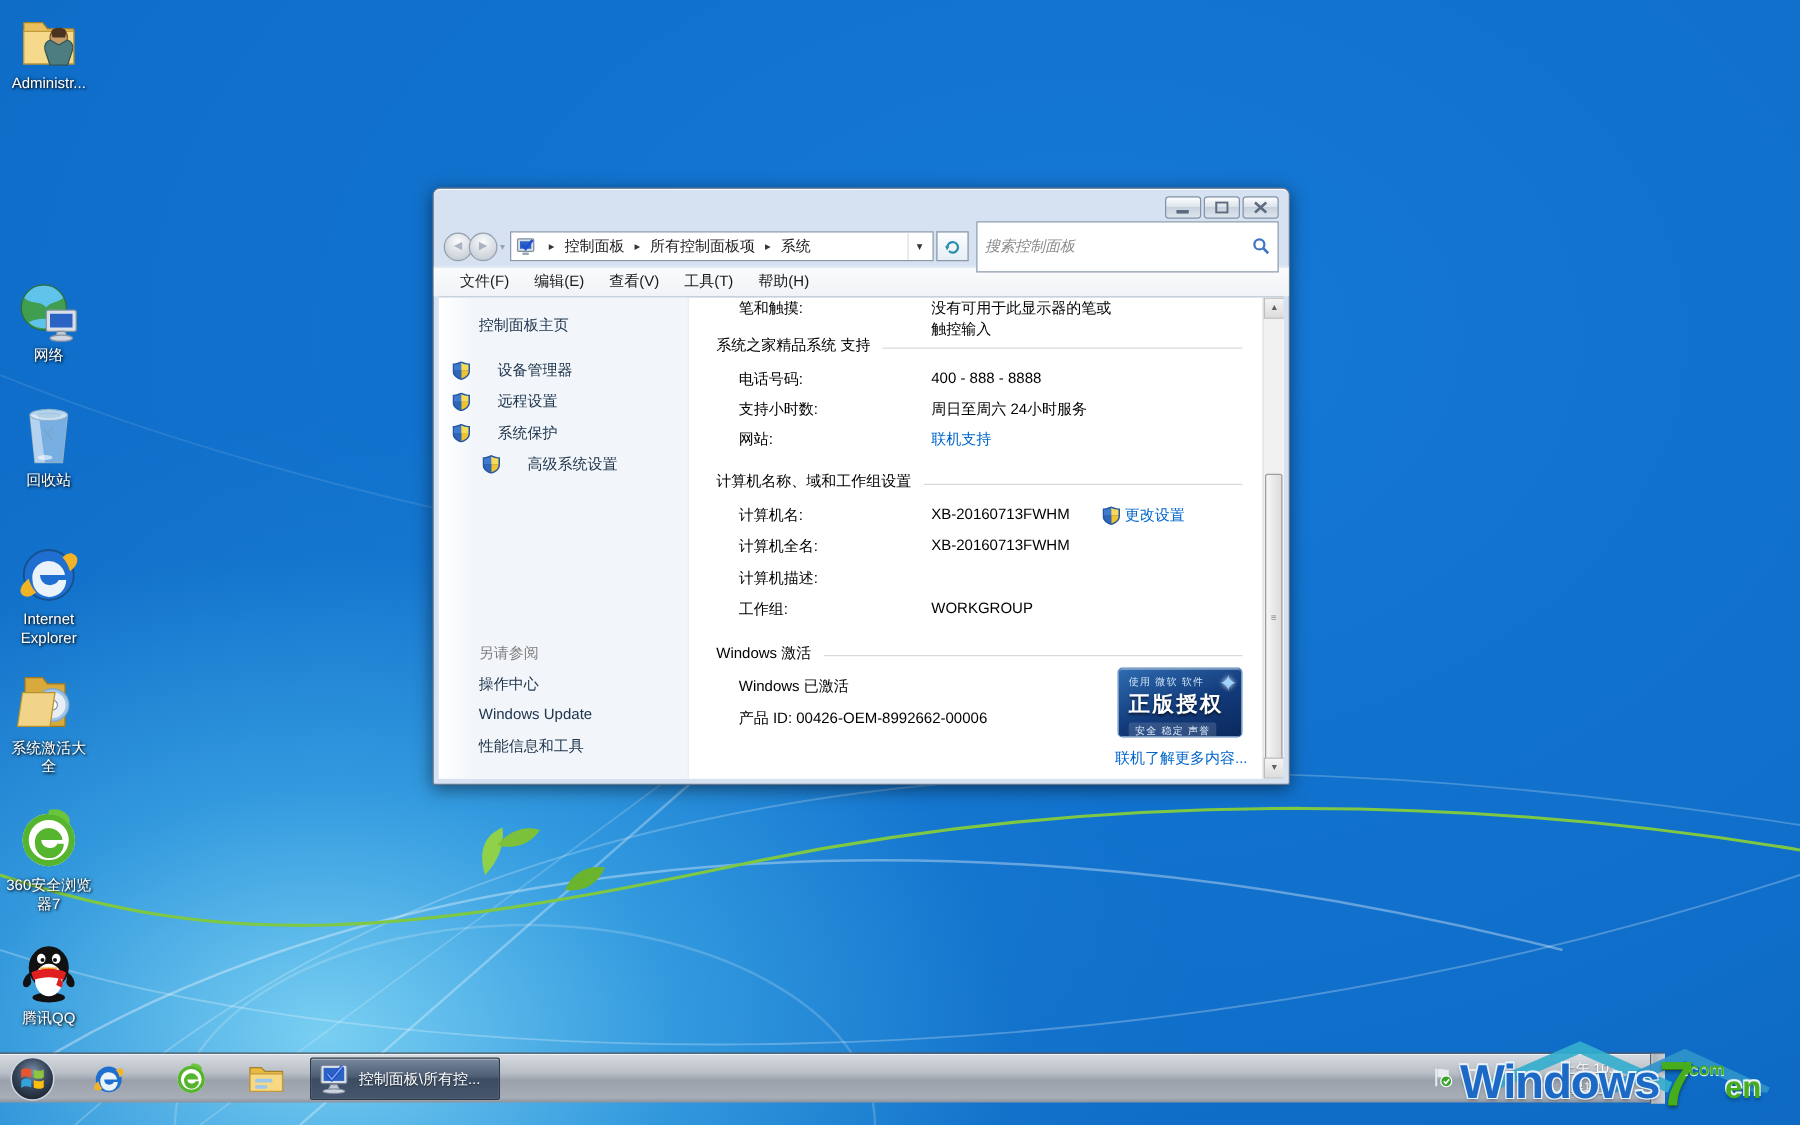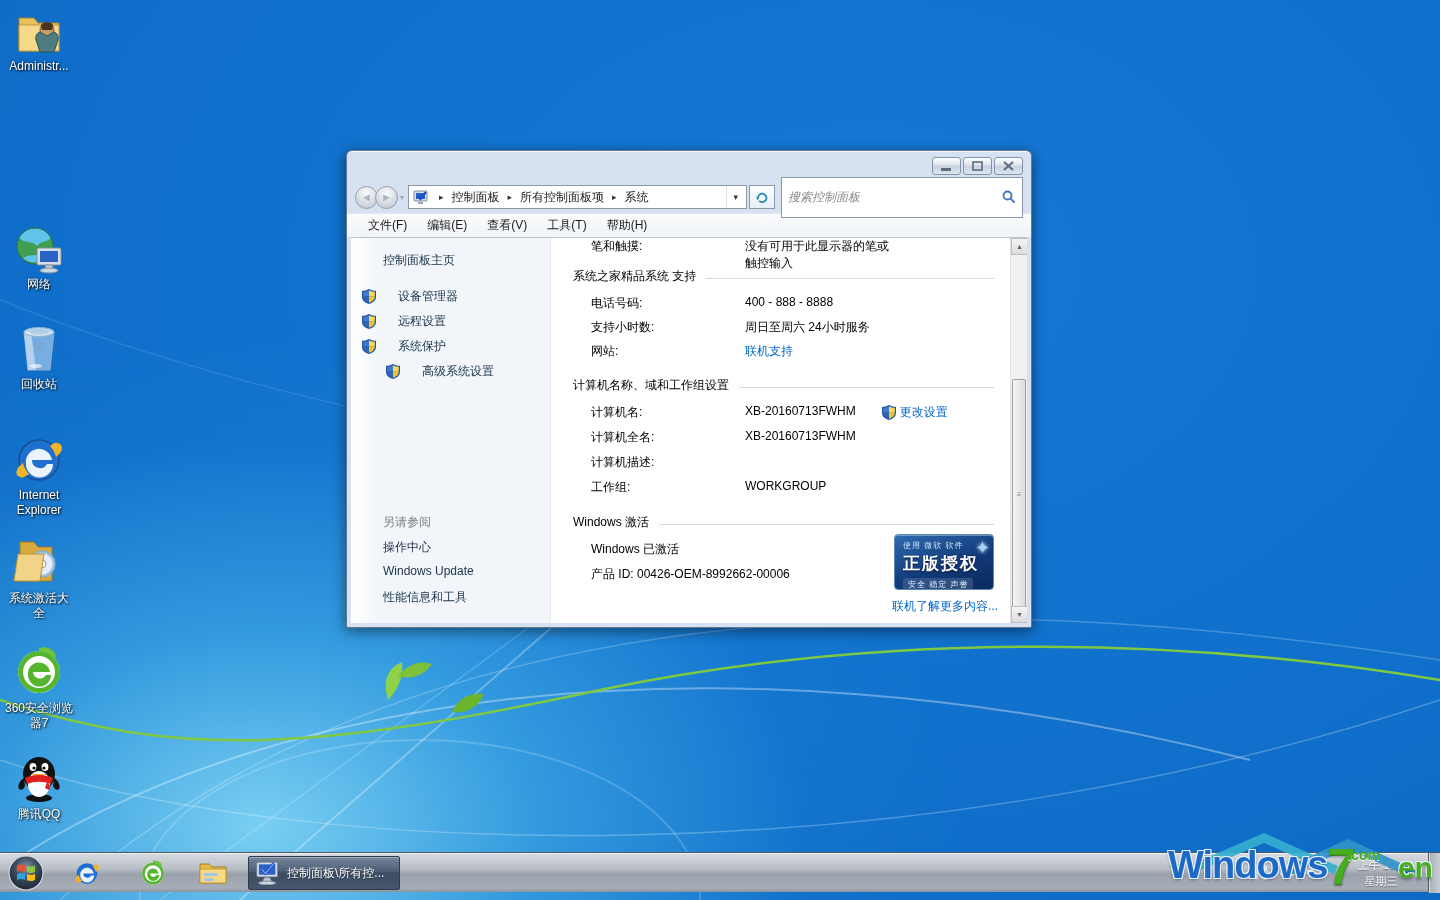--- a/index.html
+++ b/index.html
@@ -83,21 +83,21 @@
   #morelink { position:absolute; right:12px; top:360px; }
 
   #vscroll { width:17px; flex:none; background:#f0f0f0; position:relative; border-left:1px solid #e2e2e2; }
   .sarrow { position:absolute; left:0; width:17px; height:17px; display:flex; align-items:center; justify-content:center;
     color:#606060; font-size:7px; background:linear-gradient(#f4f4f4,#dcdcdc); border:1px solid #bdbdbd; }
   #sthumb { position:absolute; left:1px; width:14px; top:141px; height:230px; border:1px solid #9d9d9d; border-radius:2px;
     background:linear-gradient(90deg,#f6f6f6,#dcdcdc); display:flex; align-items:center; justify-content:center;
     color:#8a8a8a; font-size:8px; letter-spacing:0; line-height:3px; }
 
   
-  #taskbar { position:absolute; left:0; bottom:8px; width:1440px; height:40px;
+  #taskbar { position:absolute; left:0; bottom:18px; width:1332px; height:40px;
     background:linear-gradient(#d8dce2,#b9bec6 40%,#9aa1ab 55%,#a8aeb8 90%,#8d939d);
     border-top:1px solid #4f565f; box-shadow:inset 0 1px 0 rgba(255,255,255,.6); }
   .tbicon { position:absolute; top:5px; width:30px; height:30px; display:flex; align-items:center; justify-content:center; }
   #taskbtn { position:absolute; left:248px; top:3px; width:152px; height:34px;
     background:linear-gradient(#77879c,#4d5d74 45%,#3c4c62 50%,#46566c);
     border:1px solid #2c3a4a; border-radius:2px; box-shadow:inset 0 1px 0 rgba(255,255,255,.35);
     display:flex; align-items:center; gap:6px; padding:0 6px; color:#fff; }
   #taskbtn .txt { white-space:nowrap; overflow:hidden; text-shadow:0 1px 1px rgba(0,0,0,.5); }
   #tray { position:absolute; right:120px; top:11px; display:flex; gap:10px; align-items:center; }
   #clock { position:absolute; right:16px; top:4px; width:86px; text-align:center; color:#fff; font-size:11px;
@@ -107,22 +107,22 @@
     box-shadow:inset 1px 0 0 rgba(255,255,255,.5); }
 
   
   #watermark { position:absolute; right:2px; bottom:-2px; width:270px; height:72px; pointer-events:none; z-index:50; }
   #wm-roof { position:absolute; left:18px; top:0; }
   #wm-text { position:absolute; left:0; bottom:6px; white-space:nowrap; font-weight:bold; }
   #wm-text .w { font-size:38px; color:#1d6ac6; letter-spacing:-1px;
      text-shadow:-1px -1px 0 #e8f2fb, 1px -1px 0 #e8f2fb, -1px 1px 0 #e8f2fb, 1px 1px 0 #e8f2fb, 0 2px 3px rgba(0,0,0,.35); }
   #wm-text .seven { font-size:50px; color:#46ad1f; vertical-align:-6px; letter-spacing:-2px;
      text-shadow:0 1px 0 #2d7a10, 0 2px 3px rgba(0,0,0,.4); }
-  #wm-text .en { font-size:30px; color:#46ad1f;
-     text-shadow:-1px -1px 0 #e8f2fb, 1px -1px 0 #e8f2fb, 0 2px 3px rgba(0,0,0,.35);margin-left:18px; }
+  #wm-text .en { font-size:25px; color:#46ad1f;
+     text-shadow:-1px -1px 0 #e8f2fb, 1px -1px 0 #e8f2fb, 0 2px 3px rgba(0,0,0,.35); }
   #wm-text .com { font-size:14px; color:#46ad1f; vertical-align:18px; margin-left:-6px;
      text-shadow:0 1px 0 #e8f2fb; }
   #wm-sq { position:absolute; left:2px; bottom:34px; display:flex; gap:2px; }
   #wm-sq i { width:6px; height:6px; background:#58b52a; display:block; }
   #wm-sq i:last-child { width:4px; height:4px; margin-top:2px; }
 </style>
 </head>
 <body>
 
 <div id="desktop">

